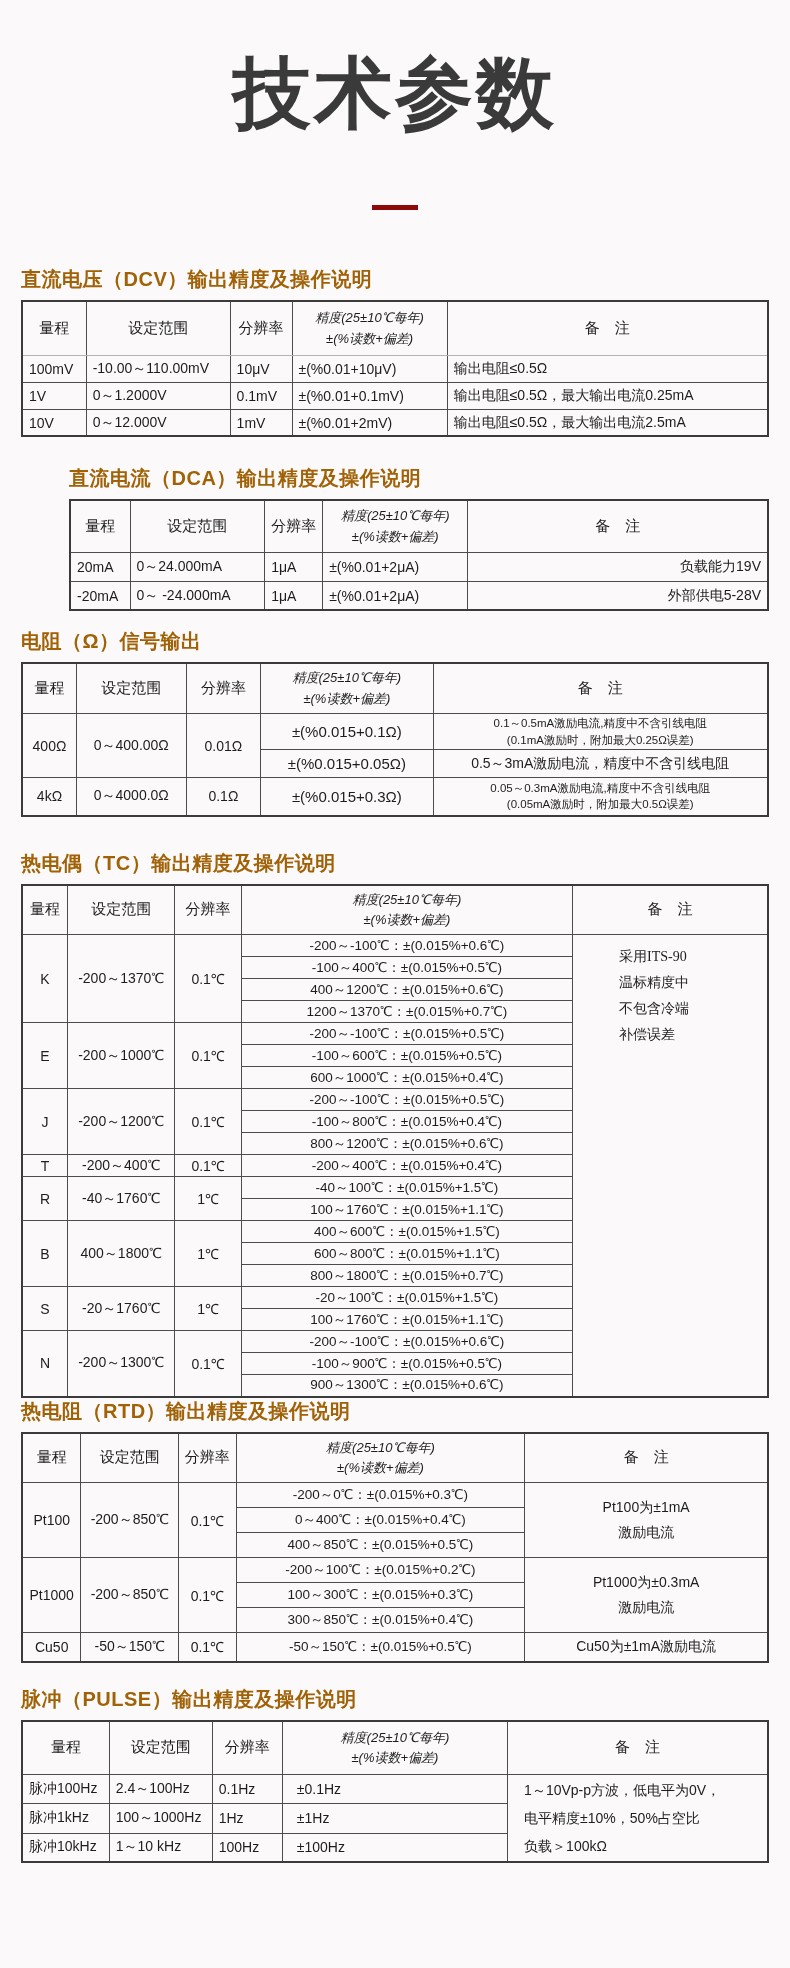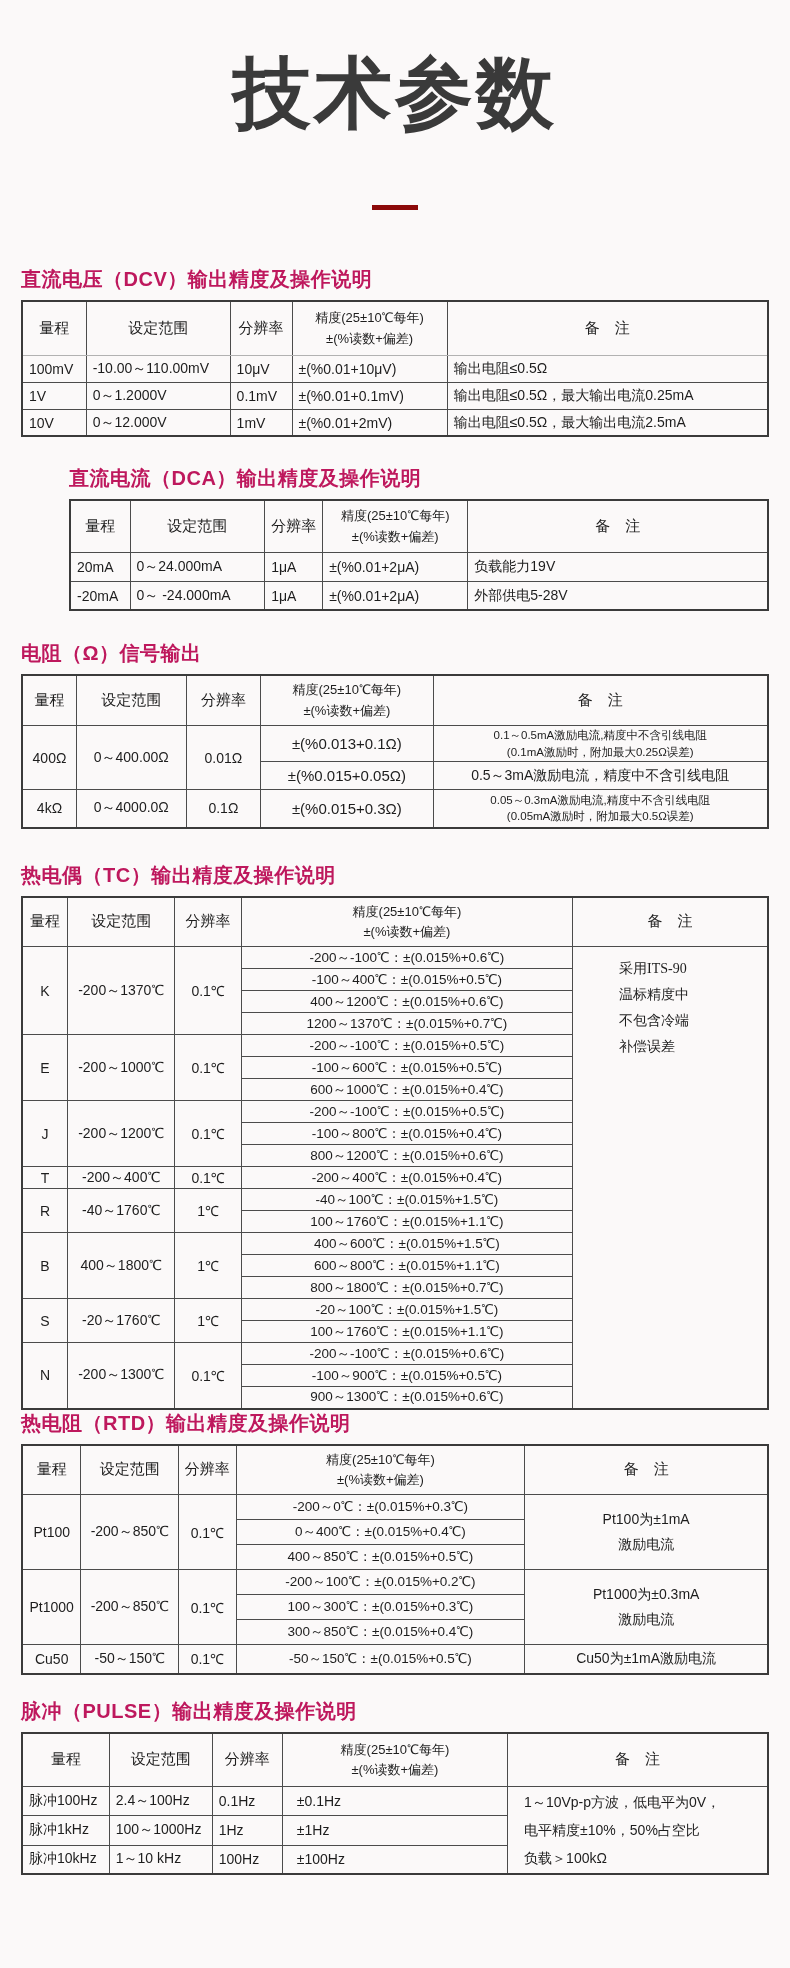--- a/index.html
+++ b/index.html
@@ -2,39 +2,39 @@
 <html><head>
 <meta charset="utf-8">
 <style>
   html,body{margin:0;padding:0;}
   body{background:#fbf9f9;font-family:"Liberation Sans",sans-serif;color:#1d1d1d;}
   .page{position:relative;width:790px;height:1968px;margin:0 auto;background:#fbf9f9;
         box-sizing:border-box;padding:0 21px;overflow:hidden;}
   .main-title{margin:0;padding-top:50px;text-align:center;font-size:78px;line-height:1.12;
         font-weight:900;color:#3a3a3a;letter-spacing:3px;}
   .title-dash{width:46px;height:5px;background:#8c0a0a;margin:68px auto 0;}
-  .sec h2{margin:0;font-size:20px;font-weight:bold;color:#be185d;letter-spacing:0.5px;}
+  .sec h2{margin:0;font-size:20px;font-weight:bold;color:#a16207;letter-spacing:0.5px;}
   .sec-dcv{margin-top:56px;}
   .sec-dca{margin-top:28px;padding-left:48px;}
-  .sec-res{margin-top:29px;}
+  .sec-res{margin-top:17px;}
   .sec-tc{margin-top:33px;}
   .sec-rtd{}
   .sec-pulse{margin-top:23px;}
   table{margin-top:7px;width:100%;border-collapse:collapse;table-layout:fixed;
         border:2px solid #3b3b3b;}
   th,td{border:1px solid #4c4c4c;padding:1px 6px;font-size:14px;color:#1d1d1d;
         overflow:hidden;vertical-align:middle;}
   th{font-size:15px;text-align:center;font-weight:normal;padding:1px 2px;}
-  .acc-line{font-size:13px;line-height:1.55;text-align:center;}
+  .acc-line{font-size:13px;line-height:1.55;text-align:center;font-style:italic;}
   tr.sub > td{border-top:1px solid #a6a6a6;}
   
   .sec-dcv thead th{border-bottom-color:#b2b2b2;}
   
   .sec-dcv td,.sec-dca td,.sec-pulse td{text-align:left;}
-  .sec-dca td.k-rem{text-align:left;}
+  .sec-dca td.k-rem{text-align:right;}
   .sec-res td,.sec-tc td,.sec-rtd td{text-align:center;}
   .sec-res td.k-acc{font-size:15px;}
   .sec-res td.k-rem div{font-size:11.5px;line-height:1.45;}
   .sec-tc td.k-acc,.sec-rtd td.k-acc{font-size:13.5px;}
   .sec-tc td{padding:0 4px;}
   .sec-tc td.k-rem{vertical-align:top;text-align:left;padding:9px 4px 0 46px;
         font-size:14px;}
   .sec-tc td.k-rem div{line-height:26px;font-family:Liberation Serif, serif;}
   .sec-rtd td.k-rem div{line-height:25px;}
   .sec-pulse td.k-acc{padding-left:14px;}
@@ -168,21 +168,21 @@
               <div class="acc-line">±(%读数+偏差)</div>
             </th>
             <th>备　注</th>
           </tr>
         </thead>
         <tbody>
           <tr class="grp">
             <td class="k-range" rowspan="2">400Ω</td>
             <td class="k-set" rowspan="2">0～400.00Ω</td>
             <td class="k-res" rowspan="2">0.01Ω</td>
-            <td class="k-acc">±(%0.013+0.1Ω)</td>
+            <td class="k-acc">±(%0.015+0.1Ω)</td>
             <td class="k-rem">
               <div>0.1～0.5mA激励电流,精度中不含引线电阻</div>
               <div>(0.1mA激励时，附加最大0.25Ω误差)</div>
             </td>
           </tr>
           <tr class="grp">
             <td class="k-acc">±(%0.015+0.05Ω)</td>
             <td class="k-rem">0.5～3mA激励电流，精度中不含引线电阻</td>
           </tr>
           <tr class="grp">

